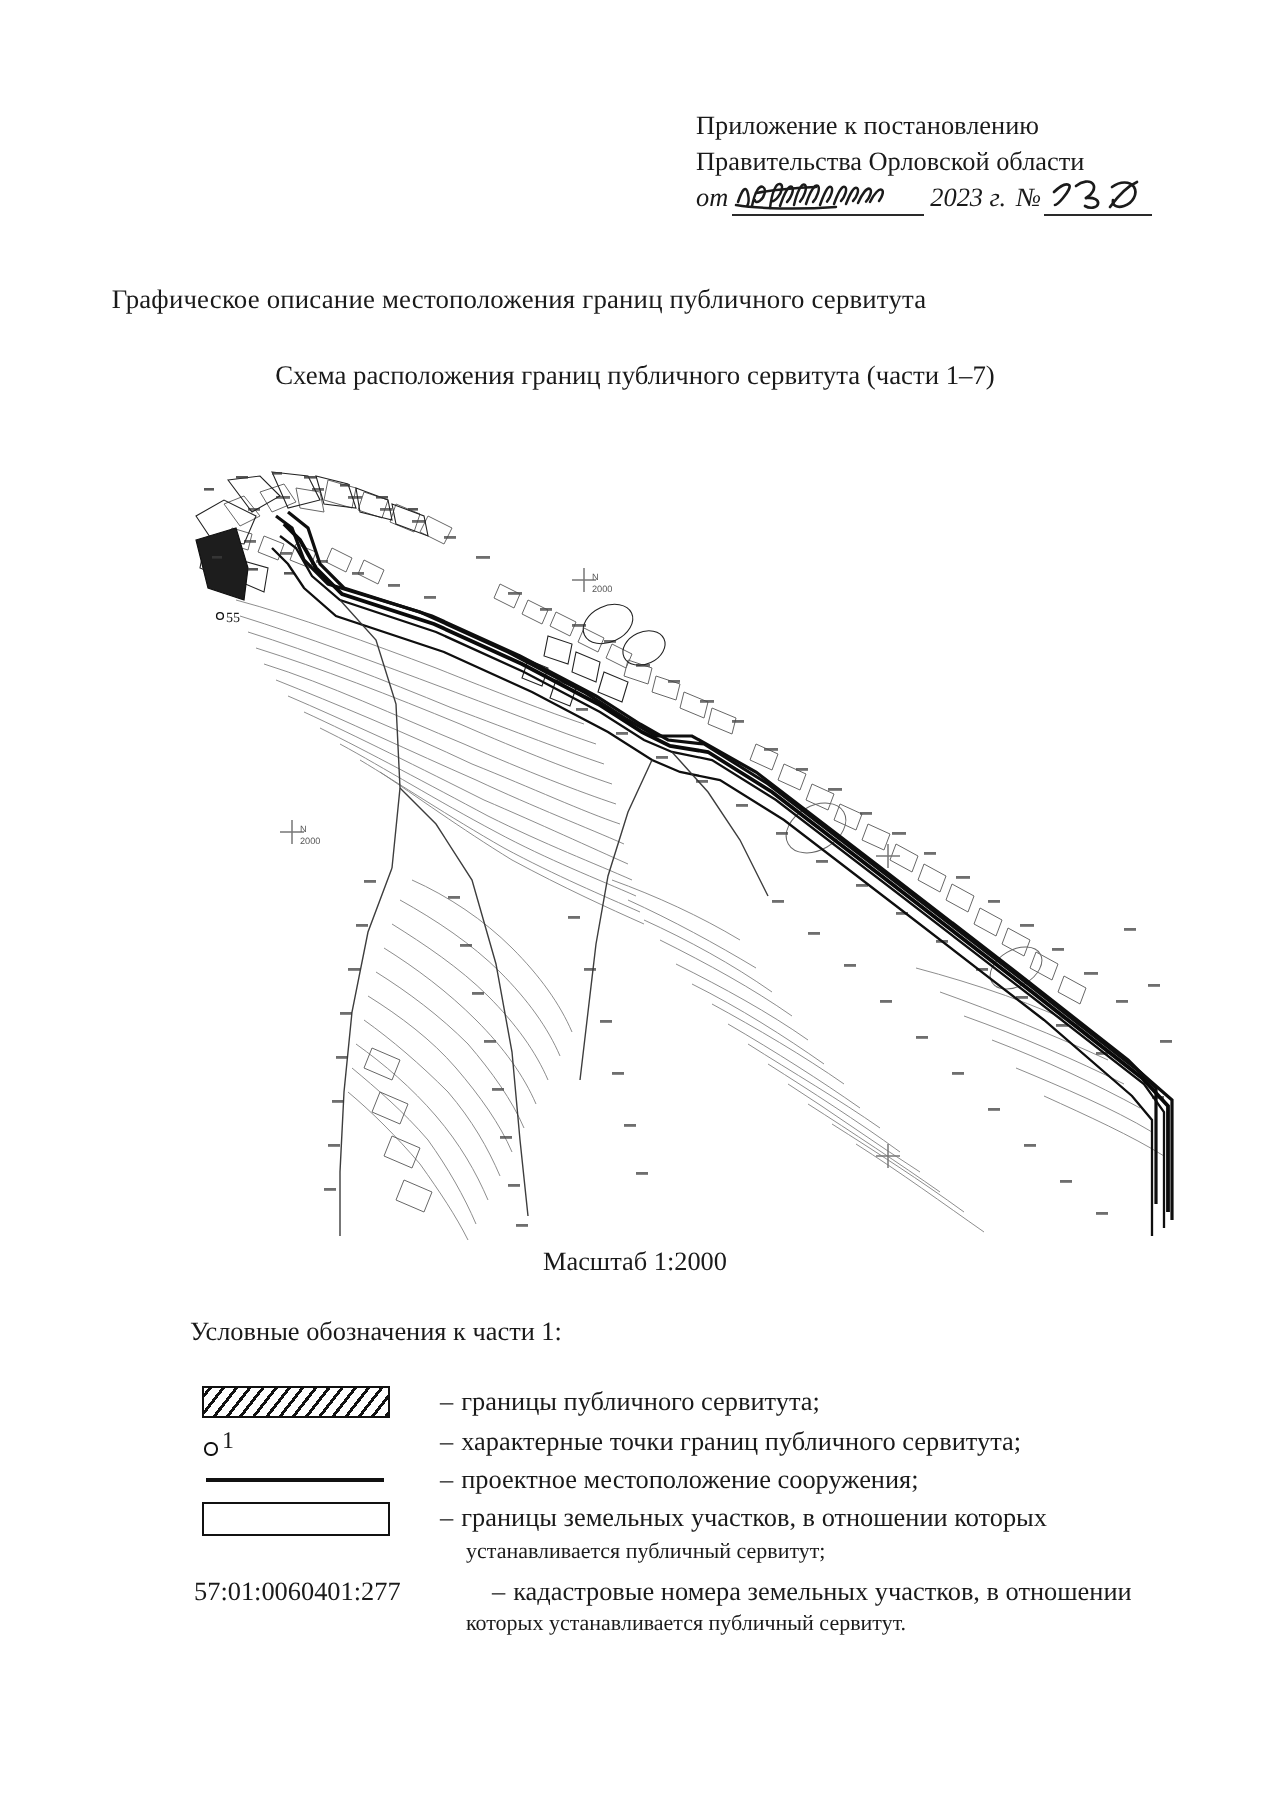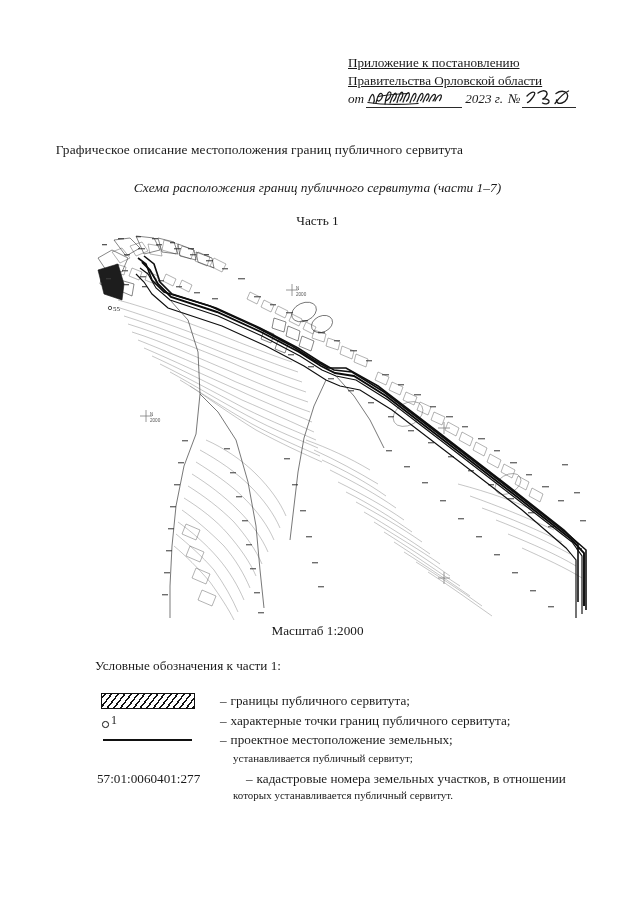--- a/index.html
+++ b/index.html
@@ -24,21 +24,21 @@
   
   .doc-header {
     position: absolute;
     left: 348px;
     top: 54px;
     width: 236px;
     font-size: 13.2px;
     line-height: 17.5px;
     text-align: left;
   }
-  .doc-header .hdr-line { white-space: nowrap; text-decoration: underline; }
+  .doc-header .hdr-line { white-space: nowrap; }
   .hdr-date-row {
     display: flex;
     align-items: center;
     white-space: nowrap;
     gap: 0;
     margin-top: 1px;
     font-style: italic;
   }
   .hdr-ot { margin-right: 2px; }
   .hw-slot {
@@ -68,21 +68,20 @@
     text-align: center;
     font-size: 13.4px;
     letter-spacing: .1px;
   }
   .title-2 {
     position: absolute;
     left: 0; top: 180px;
     width: 635px;
     text-align: center;
     font-size: 13.4px;
-    font-style: italic;
   }
   .title-3 {
     position: absolute;
     left: 0; top: 213px;
     width: 635px;
     text-align: center;
     font-size: 13.4px;
   }
 
   
@@ -241,21 +240,20 @@
             <path d="M34,6.5 C38,3.5 43,3.5 45,6.5 C47,9.8 44.5,14.5 40,16 C36.5,17.1 34,15.8 34.5,13"></path>
             <path d="M33,16.5 C37,11 42,6 46.5,4"></path>
           </g>
         </svg>
       </span>
     </div>
   </div>
 
   <div class="title-1">Графическое описание местоположения границ публичного сервитута</div>
   <div class="title-2">Схема расположения границ публичного сервитута (части 1–7)</div>
-  <div class="title-3">Часть 1</div>
 
   <div class="map-wrap">
     <svg viewBox="0 0 528 392" preserveAspectRatio="none">
       <defs>
         <pattern id="hatchA" width="6" height="6" patternTransform="rotate(-52)" patternUnits="userSpaceOnUse">
           <line x1="0" y1="0" x2="0" y2="6" stroke="#111" stroke-width="1.1"></line>
         </pattern>
         <clipPath id="corridorClip">
           <path d="M18,38 L60,24 L140,52 L300,128 L470,258 L505,300 L498,318 L470,300 L292,152 L132,78 L56,50 L14,58 Z"></path>
         </clipPath>
@@ -559,24 +557,32 @@
       <div class="legend-txt">
         <span class="dash">–</span><span>характерные точки границ публичного сервитута;</span>
       </div>
     </div>
 
     <div class="legend-row r-line">
       <div class="legend-sym">
         <span class="sym-line"></span>
       </div>
       <div class="legend-txt">
-        <span class="dash">–</span><span>проектное местоположение земельных;</span>
+        <span class="dash">–</span><span>проектное местоположение сооружения;</span>
       </div>
     </div>
 
+    <div class="legend-row r-rect">
+      <div class="legend-sym">
+        <span class="sym-rect"></span>
+      </div>
+      <div class="legend-txt">
+        <span class="dash">–</span><span>границы земельных участков, в отношении которых</span>
+      </div>
+    </div>
     <div class="legend-cont">устанавливается публичный сервитут;</div>
 
     <div class="legend-row r-cad">
       <div class="legend-sym">
         <span class="sym-cad">57:01:0060401:277</span>
       </div>
       <div class="legend-txt">
         <span class="dash">–</span><span>кадастровые номера земельных участков, в отношении</span>
       </div>
     </div>

